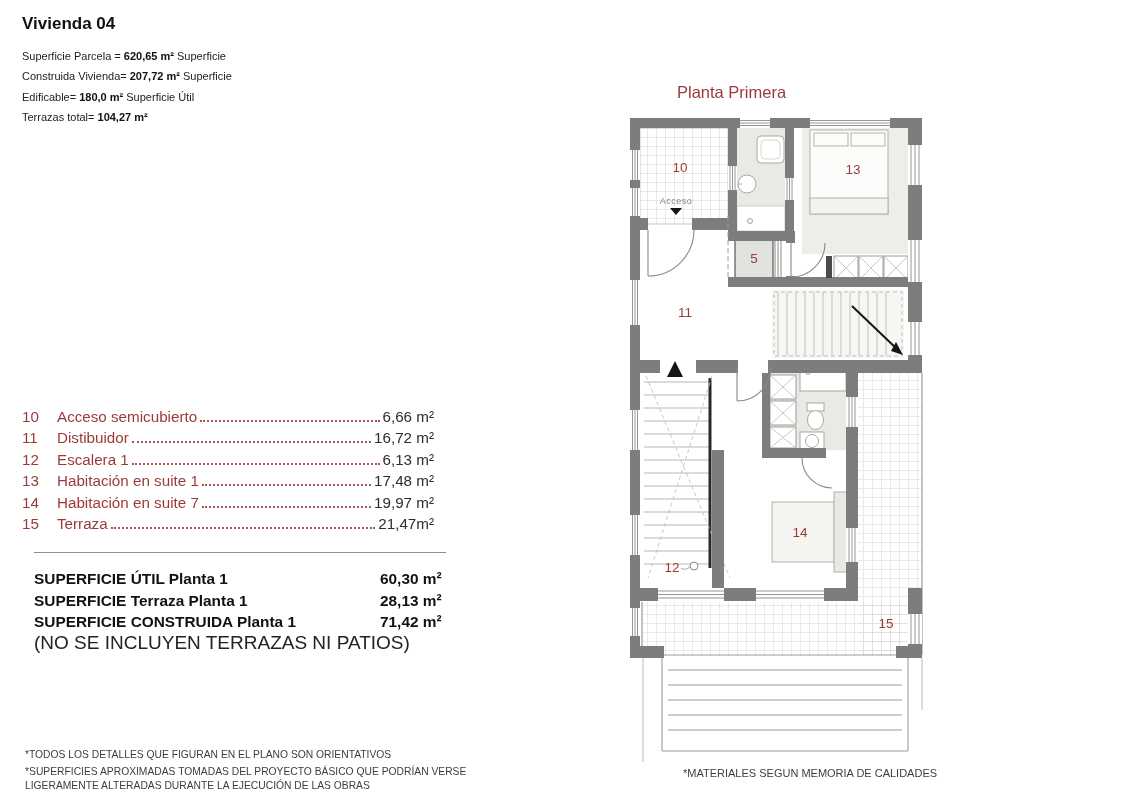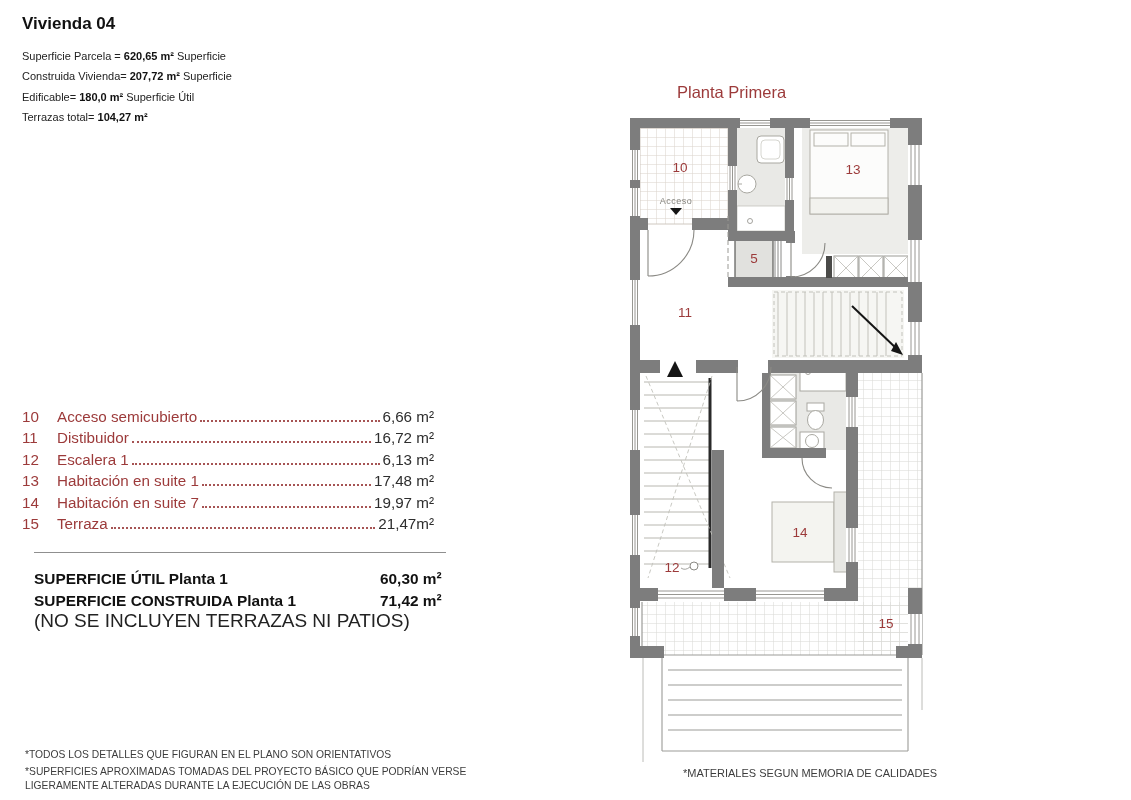--- a/index.html
+++ b/index.html
@@ -92,20 +92,24 @@
     </div>
 
   <div class="summary">
     <div>
 
         <div class="sum-row">
           <span class="lbl">SUPERFICIE ÚTIL Planta 1</span>
           <span class="val">60,30 m²</span>
         </div>
 
+        <div class="sum-row">
+          <span class="lbl">SUPERFICIE Terraza Planta 1</span>
+          <span class="val">28,13 m²</span>
+        </div>
 
         <div class="sum-row">
           <span class="lbl">SUPERFICIE CONSTRUIDA Planta 1</span>
           <span class="val">71,42 m²</span>
         </div>
       </div>
     <div class="note">(NO SE INCLUYEN TERRAZAS NI PATIOS)</div>
   </div>
 
   <div class="plan-title">Planta Primera</div>

